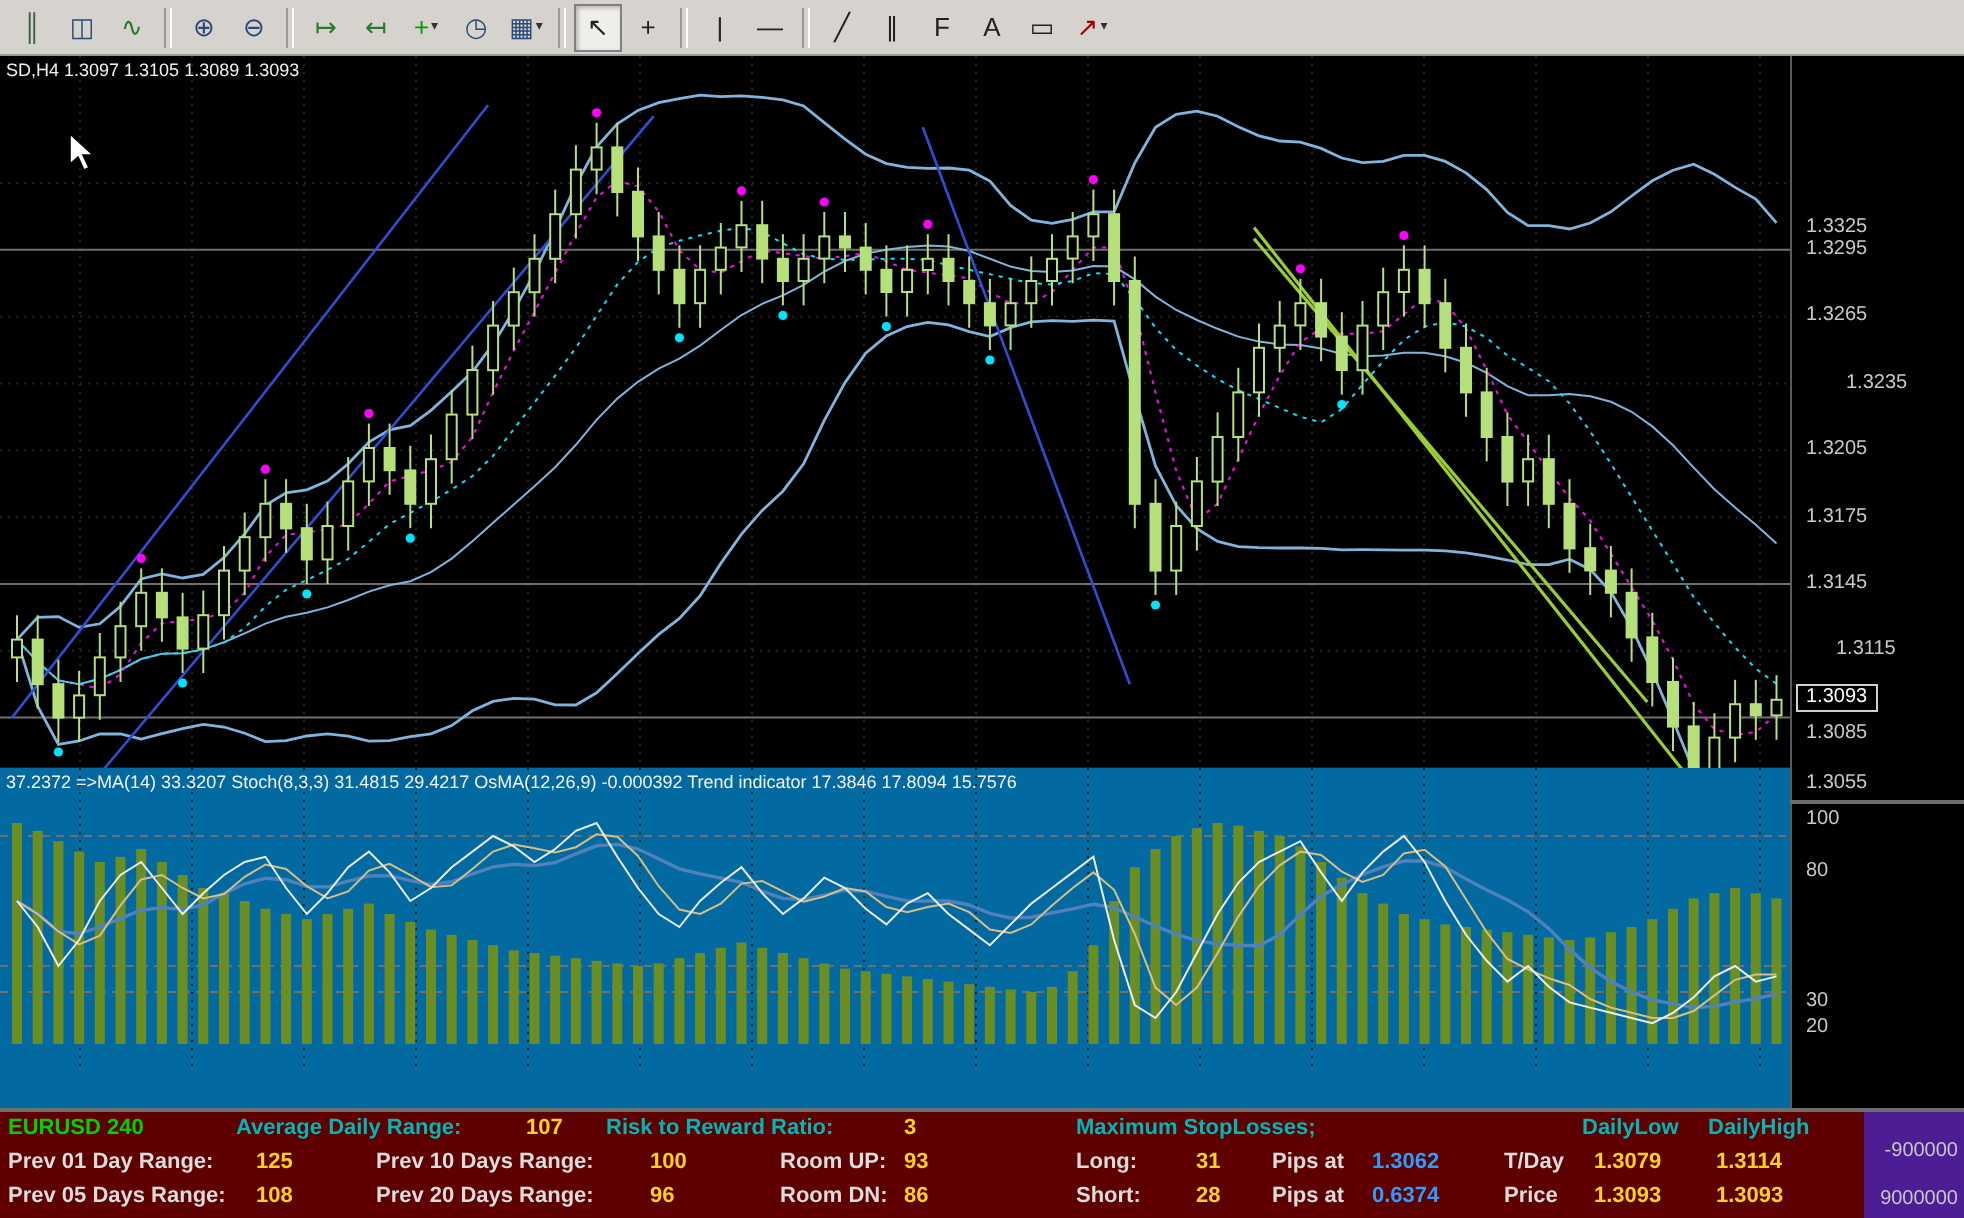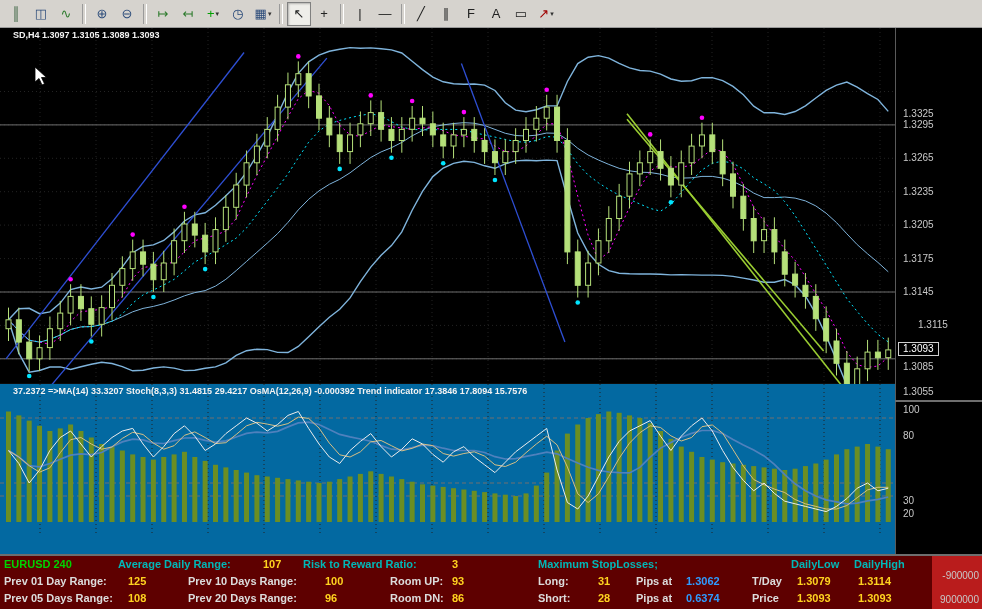--- a/index.html
+++ b/index.html
@@ -18,26 +18,26 @@
 
   
   .main-chart{position:absolute;top:28px;left:0;width:895px;height:372px;background:#000;overflow:hidden;}
   .price-axis{position:absolute;top:28px;left:895px;width:87px;height:372px;background:#000;border-left:1px solid #5a5a5a;}
   .axis-label{position:absolute;left:7px;font-size:10px;color:#c8c8c8;white-space:nowrap;}
   .price-tag{position:absolute;left:2px;font-size:10px;color:#fff;background:#000;
     border:1px solid #d0d0d0;padding:0 4px 1px 4px;}
   .divider{position:absolute;left:0;width:982px;height:2px;background:#6e6e6e;cursor:row-resize;}
   .ind-chart{position:absolute;top:384px;left:0;width:895px;height:180px;background:#0369a1;overflow:hidden;}
   .ind-axis{position:absolute;top:402px;left:895px;width:87px;height:152px;background:#000;border-left:1px solid #5a5a5a;}
-  .overlay-text{position:absolute;top:2px;left:3px;font-size:9px;font-weight:bold;color:#f2f2f2;white-space:nowrap;z-index:5;margin-left:10px;}
+  .overlay-text{position:absolute;top:2px;left:3px;font-size:9px;font-weight:normal;color:#f2f2f2;white-space:nowrap;z-index:5;}
   .cursor-icon{position:absolute;top:38px;left:34px;z-index:6;pointer-events:none;}
 
   
   .bottom{position:absolute;top:556px;left:0;width:932px;height:53px;background:#5e0000;overflow:hidden;}
-  .bottom-axis{position:absolute;top:556px;left:932px;width:50px;height:53px;background:#b91c1c;}
+  .bottom-axis{position:absolute;top:556px;left:932px;width:50px;height:53px;background:#4c1d95;}
   .baxis-label{position:absolute;right:3px;font-size:10px;color:#c8c8c8;}
   .b{position:absolute;font-weight:bold;font-size:11px;white-space:nowrap;}
   .teal{color:#00b7b7}.yellow{color:#ffd21f}.lime{color:#00d200}.gray{color:#dcdcdc}.blue{color:#2f9bff}
 </style>
 </head>
 <body>
 
 <div id="app">
 
   <div class="toolbar">
@@ -351,21 +351,21 @@
     <svg class="cursor-icon" width="14" height="20">
       <path d="M1,1 L1,16 L5,12.5 L8,19 L10.5,17.8 L7.5,11.5 L12.5,11.5 Z" fill="#fff" stroke="#000" stroke-width="0.8"></path>
     </svg>
   </div>
 
   <div class="price-axis" id="mainAxis">
     <span class="price-tag" id="priceTag" style="top: 313.88px;">1.3093</span>
   <span class="axis-label" style="top: 57.485px; margin-top: 23px;">1.3325</span>
       <span class="axis-label" style="top: 90.8982px;">1.3295</span>
       <span class="axis-label" style="top: 124.311px;">1.3265</span>
-      <span class="axis-label" style="top: 157.725px;">1.3235</span>
+      <span class="axis-label" style="top: 157.725px; margin-left: 20px;">1.3235</span>
       <span class="axis-label" style="top: 191.138px;">1.3205</span>
       <span class="axis-label" style="top: 224.551px; text-align: right;">1.3175</span>
       <span class="axis-label" style="top: 257.964px;">1.3145</span>
       <span class="axis-label" style="top: 291.377px; margin-left: 15px;">1.3115</span>
       <span class="axis-label" style="top: 333px; text-align: center;">1.3085</span>
       <span class="axis-label" style="top: 358.204px;">1.3055</span>
     </div>
 
   <div class="divider" style="top:400px"></div>
 

